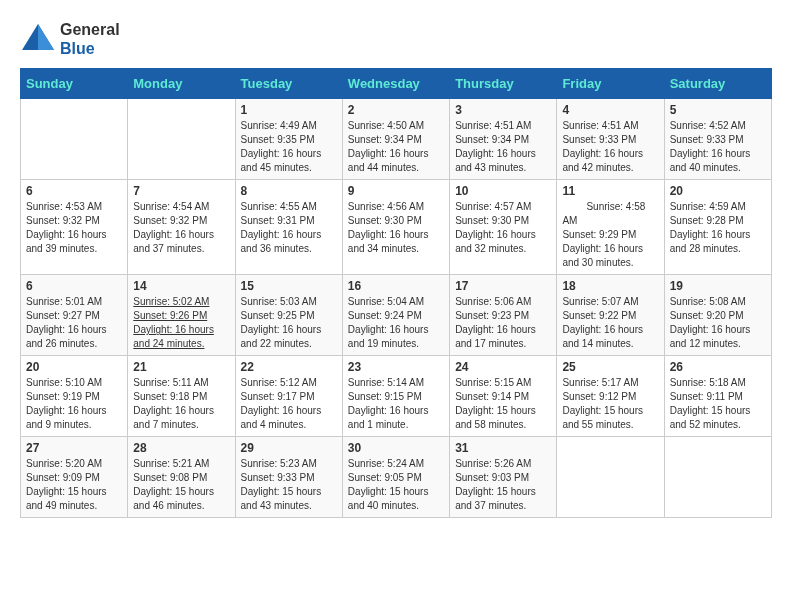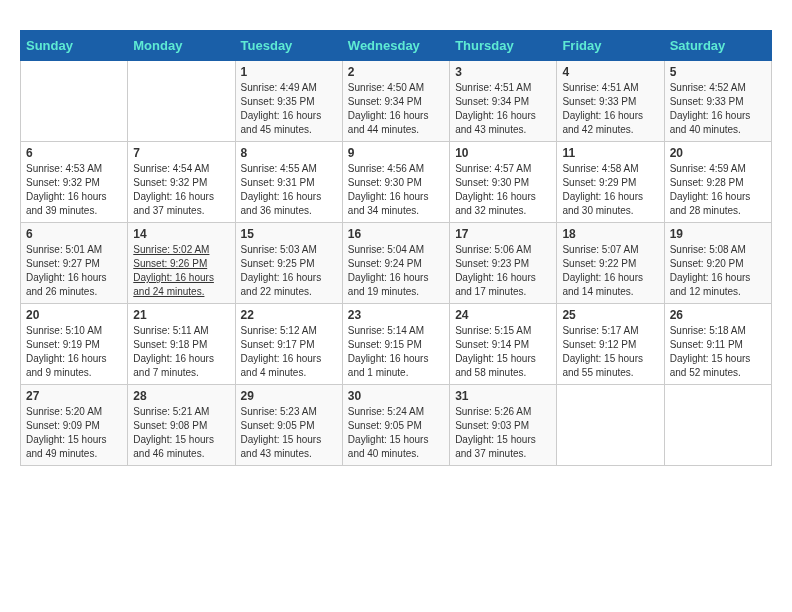--- a/index.html
+++ b/index.html
@@ -80,20 +80,32 @@
     .logo-text-wrap {
       display: flex;
       flex-direction: column;
       line-height: 1;
     }
   </style>
 </head>
 <body>
 
 <div class="header-area">
+  <div class="logo-wrap">
+    <div>
+      <svg width="36" height="30" viewBox="0 0 36 30">
+        <polygon points="18,2 34,28 2,28" fill="#1a5fa8"></polygon>
+        <polygon points="18,2 34,28 18,28" fill="#3a8fd8"></polygon>
+      </svg>
+    </div>
+    <div class="logo-text-wrap" style="margin-left:4px;">
+      <span style="font-size:16px;font-weight:bold;color:#333;line-height:1.2;">General</span>
+      <span style="font-size:16px;font-weight:bold;color:#1a5fa8;line-height:1.2;">Blue</span>
+    </div>
+  </div>
 </div>
 
 <table>
   <thead>
     <tr>
     <th>Sunday</th>
         <th>Monday</th>
         <th>Tuesday</th>
         <th>Wednesday</th>
         <th>Thursday</th>
@@ -130,21 +142,21 @@
 Daylight: 16 hours and 37 minutes.</span></td>
         <td><span class="day-num">8</span><span class="day-info" style="white-space: pre-line;">Sunrise: 4:55 AM
 Sunset: 9:31 PM
 Daylight: 16 hours and 36 minutes.</span></td>
         <td><span class="day-num">9</span><span class="day-info" style="white-space: pre-line;">Sunrise: 4:56 AM
 Sunset: 9:30 PM
 Daylight: 16 hours and 34 minutes.</span></td>
         <td><span class="day-num">10</span><span class="day-info" style="white-space: pre-line;">Sunrise: 4:57 AM
 Sunset: 9:30 PM
 Daylight: 16 hours and 32 minutes.</span></td>
-        <td><span class="day-num">11</span><span class="day-info" style="white-space: pre-line;">Sunrise: 4:58 AM
+        <td><span class="day-num">11</span><span class="day-info" style="white-space: pre-line; margin-left: 24px;">Sunrise: 4:58 AM
 Sunset: 9:29 PM
 Daylight: 16 hours and 30 minutes.</span></td>
         <td><span class="day-num">20</span><span class="day-info" style="white-space: pre-line;">Sunrise: 4:59 AM
 Sunset: 9:28 PM
 Daylight: 16 hours and 28 minutes.</span></td>
       </tr>
       <tr>
         <td><span class="day-num">6</span><span class="day-info" style="white-space: pre-line;">Sunrise: 5:01 AM
 Sunset: 9:27 PM
 Daylight: 16 hours and 26 minutes.</span></td>
@@ -191,21 +203,21 @@
 Daylight: 15 hours and 52 minutes.</span></td>
       </tr>
       <tr>
         <td><span class="day-num">27</span><span class="day-info" style="white-space: pre-line;">Sunrise: 5:20 AM
 Sunset: 9:09 PM
 Daylight: 15 hours and 49 minutes.</span></td>
         <td><span class="day-num">28</span><span class="day-info" style="white-space: pre-line;">Sunrise: 5:21 AM
 Sunset: 9:08 PM
 Daylight: 15 hours and 46 minutes.</span></td>
         <td><span class="day-num">29</span><span class="day-info" style="white-space: pre-line;">Sunrise: 5:23 AM
-Sunset: 9:05 PM
+Sunset: 9:33 PM
 Daylight: 15 hours and 43 minutes.</span></td>
         <td><span class="day-num">30</span><span class="day-info" style="white-space: pre-line;">Sunrise: 5:24 AM
 Sunset: 9:05 PM
 Daylight: 15 hours and 40 minutes.</span></td>
         <td><span class="day-num">31</span><span class="day-info" style="white-space: pre-line;">Sunrise: 5:26 AM
 Sunset: 9:03 PM
 Daylight: 15 hours and 37 minutes.</span></td>
         <td class="empty-cell"></td>
         <td class="empty-cell"></td>
       </tr>

